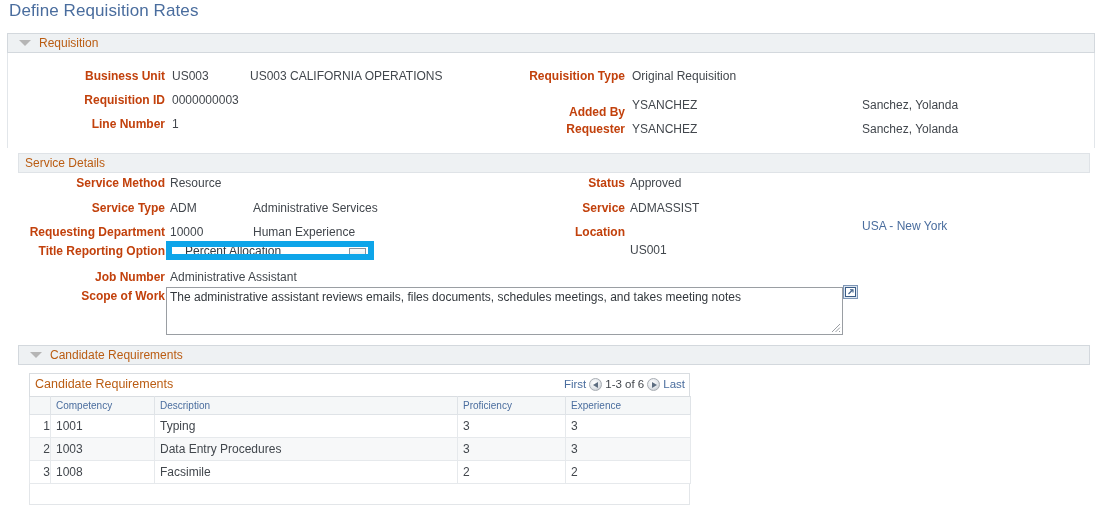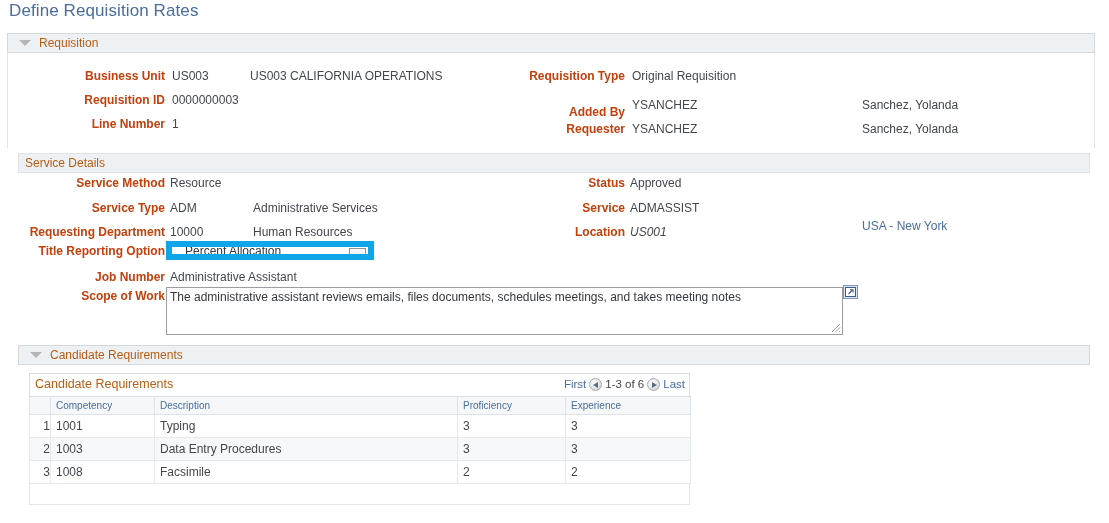--- a/index.html
+++ b/index.html
@@ -354,42 +354,42 @@
   <span class="val" style="left:170px; top:176px;">Resource</span>
 </div>
 <div class="fld">
   <span class="lbl" style="left:10px; top:201px; width:155px;">Service Type</span>
   <span class="val" style="left:170px; top:201px;">ADM</span>
   <span class="val" style="left:253px; top:201px;">Administrative Services</span>
 </div>
 <div class="fld">
   <span class="lbl" style="left:10px; top:225px; width:155px;">Requesting Department</span>
   <span class="val" style="left:170px; top:225px;">10000</span>
-  <span class="val" style="left:253px; top:225px;">Human Resources</span>
+  <span class="val" style="left:253px; top:225px;">Human Experience</span>
 </div>
 
 <span class="lbl" style="left:10px; top:244px; width:155px;">Title Reporting Option</span>
 <div class="ddl" style="left:166px; top:241px; width:208px;">
   <span>Percent Allocation</span>
   <span class="ddl-arrow">
       <i></i>
     </span>
 </div>
 
 <div class="fld">
   <span class="lbl" style="left:460px; top:176px; width:165px;">Status</span>
   <span class="val" style="left:630px; top:176px;">Approved</span>
 </div>
 <div class="fld">
   <span class="lbl" style="left:460px; top:201px; width:165px;">Service</span>
   <span class="val" style="left:630px; top:201px;">ADMASSIST</span>
 </div>
 <div class="fld">
   <span class="lbl" style="left:460px; top:225px; width:165px;">Location</span>
-  <span class="val" style="left:630px; top:225px;font-style:italic;">US001</span>
+  <span class="val" style="left:630px; top:243px;">US001</span>
   <span class="val blue" style="left:862px; top:219px;">USA - New York</span>
 </div>
 
 <span class="lbl" style="left:10px; top:270px; width:155px;">Job Number</span>
 <span class="val" style="left:170px; top:270px;">Administrative Assistant</span>
 
 <span class="lbl" style="left:10px; top:289px; width:155px;">Scope of Work</span>
 <div class="ta-wrap">
   <textarea class="ta" style="">The administrative assistant reviews emails, files documents, schedules meetings, and takes meeting notes</textarea>
   <svg class="ta-resize" viewBox="0 0 10 10">

